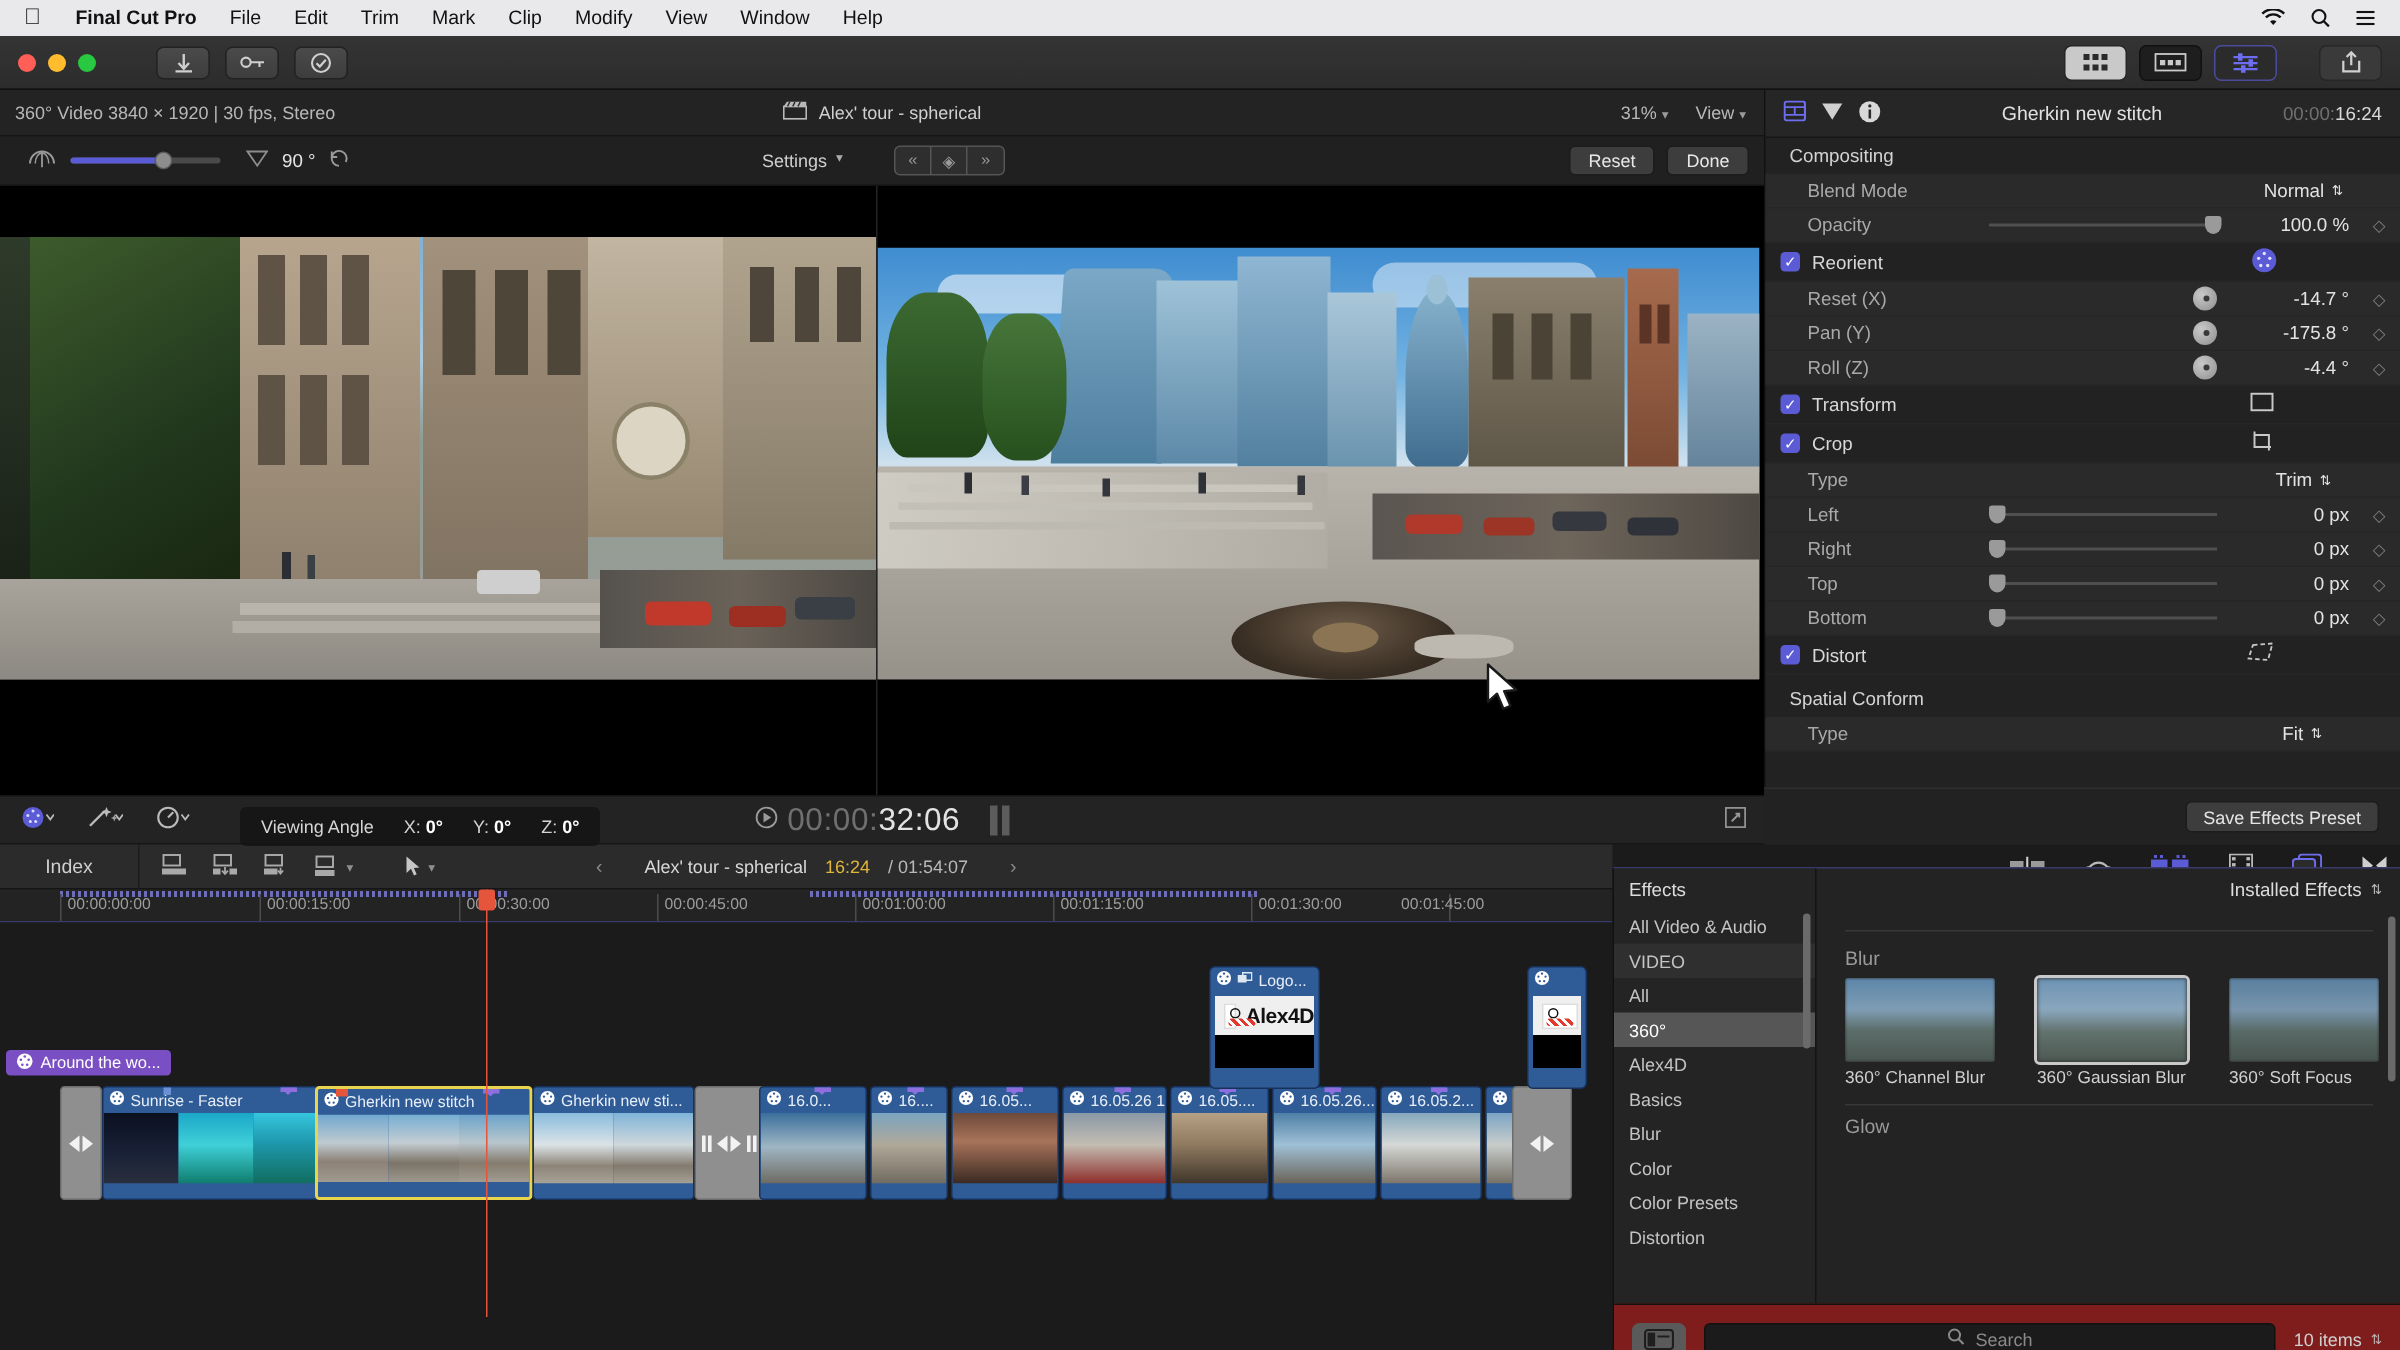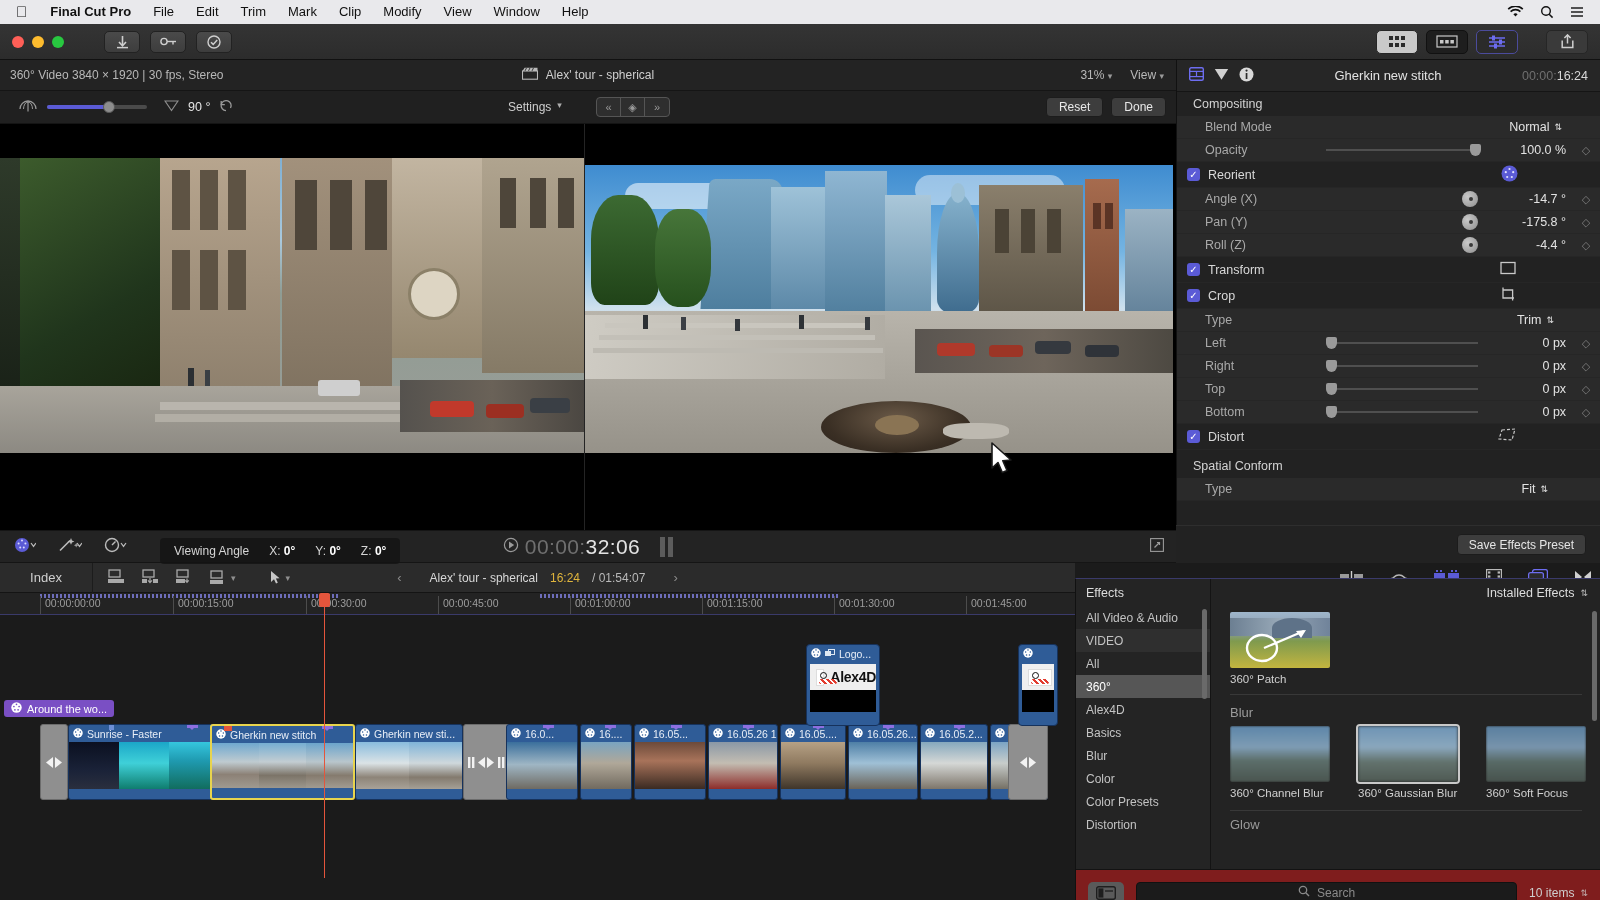--- a/index.html
+++ b/index.html
@@ -709,21 +709,21 @@
       <div class="lbl" style="left:306px">00:00:30:00</div>
     <div class="tick" style="left:438px"></div> 
       <div class="lbl" style="left:438px">00:00:45:00</div>
     <div class="tick" style="left:570px"></div> 
       <div class="lbl" style="left:570px">00:01:00:00</div>
     <div class="tick" style="left:702px"></div> 
       <div class="lbl" style="left:702px">00:01:15:00</div>
     <div class="tick" style="left:834px"></div> 
       <div class="lbl" style="left:834px">00:01:30:00</div>
     <div class="tick" style="left:966px"></div> 
-      <div class="lbl" style="left:966px">00:01:45:00</div>
+      <div class="lbl" style="left:929px">00:01:45:00</div>
   </div>
 
   <div class="tlbody">
 
     <div class="kw-chip" style="left:4px;top:85px">
       <span>
         <svg width="11" height="11" viewBox="0 0 11 11">
             <circle cx="5.5" cy="5.5" r="5.2" fill="#fff"></circle>
             <g fill="#7a4fc4">
               <circle cx="5.5" cy="2.3" r=".85"></circle>
@@ -1071,35 +1071,20 @@
       <div class="fx-item">Distortion</div>
       <div class="fx-scroll"></div>
     </div>
 
     <div class="fx-main">
       <div class="fx-main-head">
         <span>Installed Effects</span>
         <span class="chev">⇅</span>
       </div>
       <div class="fx-grid">
-        <div class="fx-row">
-          <div class="fx-cell">
-            <div class="fx-thumb">
-              <div class="ph" style="inset:0;background:linear-gradient(#9fb6cb 0%, #8b9cae 32%, #7f9a4e 52%, #c3b53f 100%)"></div>
-              <div class="ph" style="left:0;top:6px;width:100px;height:18px;background:linear-gradient(90deg,#6c7f92,#98a9b8,#70839a)"></div>
-              <div class="ph" style="left:42px;top:6px;width:40px;height:20px;border-radius:50% 50% 0 0;background:#5e7288"></div>
-              <svg style="position:absolute;left:14px;top:12px" width="70" height="40" viewBox="0 0 70 40">
-                <ellipse cx="18" cy="24" rx="15" ry="13" stroke="#fff" stroke-width="2.4" fill="none"></ellipse>
-                <path d="M20 24 L60 7" stroke="#fff" stroke-width="2.2"></path>
-                <path d="M52 7 L62 6 L57 14" fill="#fff"></path>
-              </svg>
-            </div>
-            <div class="fx-cap">360° Patch</div>
-          </div>
-        </div>
         <div class="fx-hr"></div>
         <div class="fx-sect">Blur</div>
         <div class="fx-row">
           <div class="fx-cell">
             <div class="fx-thumb">
               <div class="ph" style="inset:0;background:linear-gradient(#5d86a9 0%, #7e9cb4 38%, #5c6e6a 62%, #4a5550 100%);filter:blur(1px)"></div>
             </div>
             <div class="fx-cap">360° Channel Blur</div>
           </div>
           <div class="fx-cell">
@@ -1204,21 +1189,21 @@
               <circle cx="8.5" cy="4" r="1.1"></circle>
               <circle cx="4.8" cy="7.2" r="1.1"></circle>
               <circle cx="12.2" cy="7.2" r="1.1"></circle>
               <circle cx="6.2" cy="12" r="1.1"></circle>
               <circle cx="10.8" cy="12" r="1.1"></circle>
             </g>
           </svg>
       </span>
     </div>
     <div class="row">
-      <span class="lbl">Angle (X)</span>
+      <span class="lbl">Reset (X)</span>
       <span class="mid">
           <span class="dial"></span>
         </span>
       <span class="val">-14.7 °</span>
       <span class="kf">◇</span>
     </div>
     <div class="row">
       <span class="lbl">Pan (Y)</span>
       <span class="mid">
           <span class="dial"></span>

